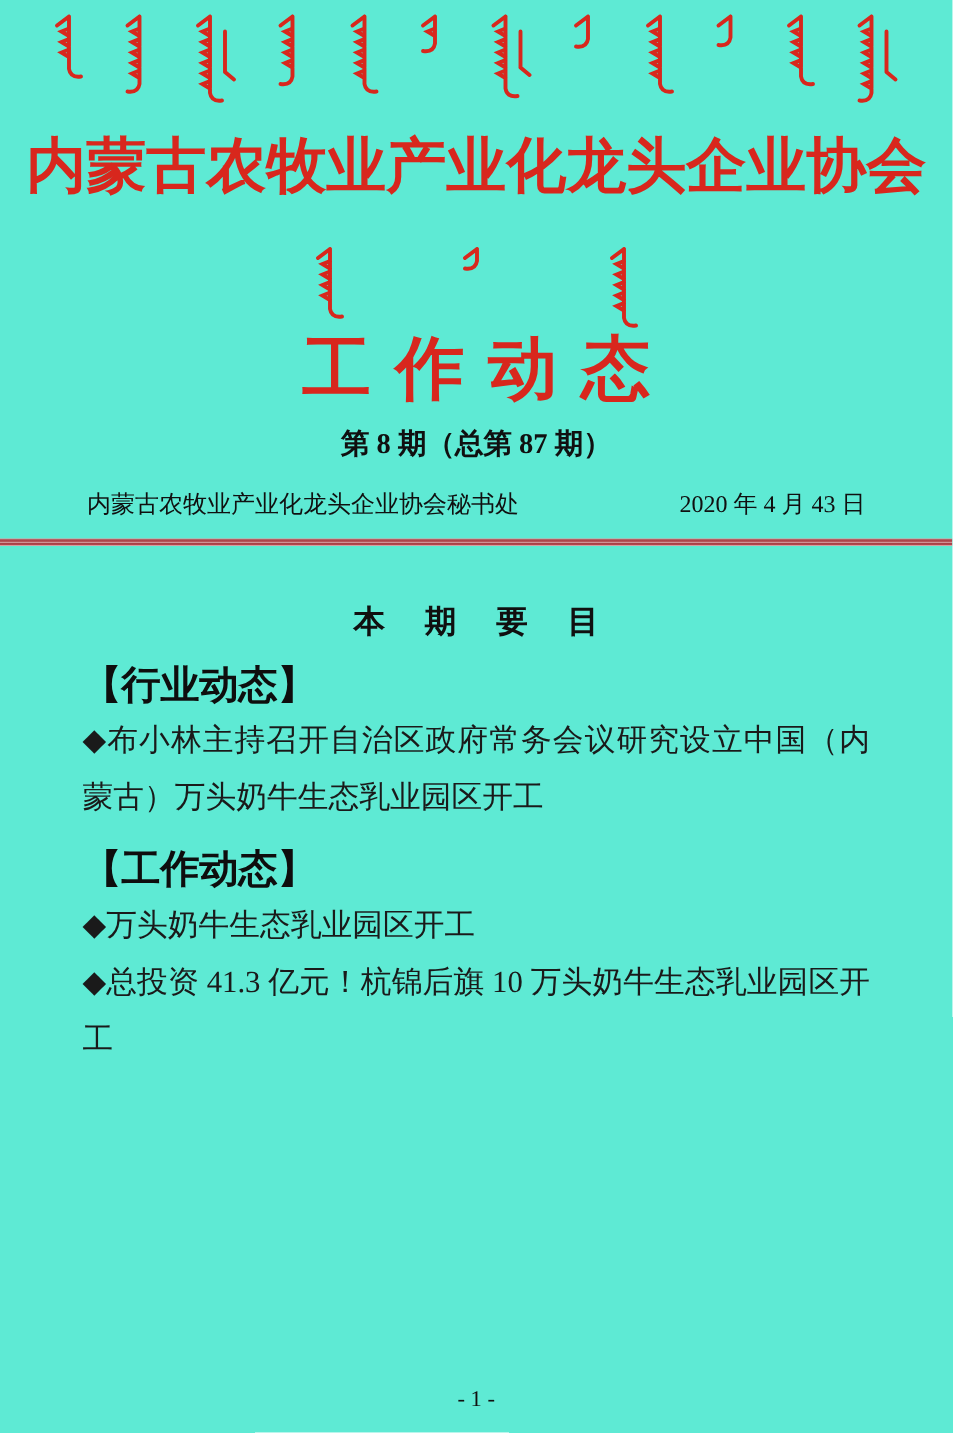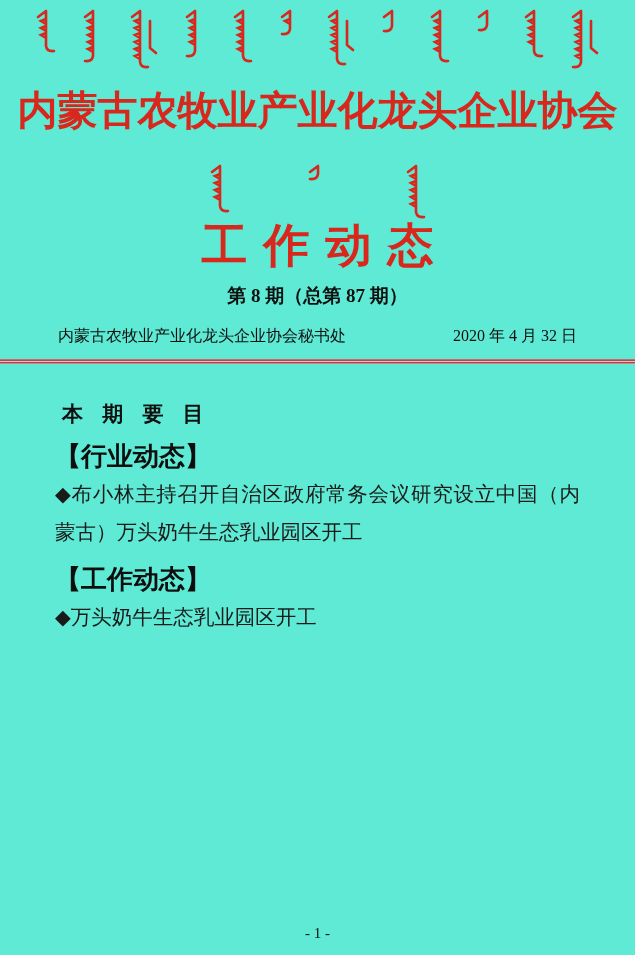--- a/index.html
+++ b/index.html
@@ -57,26 +57,27 @@
     margin-top:12px;
     height:5px;
     width:100%;
     background:linear-gradient(to bottom,
       #d99a9e 0px, #a83e45 1px, #b5555b 2px,
       #e5bfc1 2.5px, #a83e45 3px, #b0474e 4px, #e8cccd 5px);
   }
   .toc{padding:0 55px;}
   .toc-heading{
     margin-top:36px;
+    text-align:center;
     font-size:21px;
     font-weight:bold;
     letter-spacing:7px;
     text-indent:7px;
     color:#101010;
-    font-family:Liberation Serif, serif;
+    font-family:Liberation Mono, monospace;
   }
   .toc-label{
     margin-top:9px;
     font-size:26px;
     font-weight:bold;
     line-height:38px;
     color:#0e0e0e;
     font-family:"Liberation Sans","DejaVu Sans",sans-serif;
   }
   .toc-item{
@@ -152,30 +153,31 @@
         <path d="M3,8 L11,2 M11,2 L11,48 M11,10 l-5,2 l5,3 M11,17 l-5,2 l5,3 M11,24 l-5,2 l5,3 M11,31 l-5,2 l5,3 M11,38 l-5,2 l5,3 M11,48 q1,6 8,5" fill="none" stroke="#d8271d" stroke-width="2.6" stroke-linecap="round"></path>
       </svg>
     </div>
 
   <h2 class="bulletin-title" style="color: rgb(216, 39, 29);">工作动态</h2>
 
   <div class="issue-line">第 8 期（总第 87 期）</div>
 
   <div class="pub-row">
     <span>内蒙古农牧业产业化龙头企业协会秘书处</span>
-    <span>2020 年 4 月 32 日</span>
+    <span>2020 年 4 月 43 日</span>
   </div>
 
   <div class="red-rule"></div>
 
   <div class="toc">
     <div class="toc-heading">本 期 要 目</div>
     <div id="toc-body">
         <div class="toc-label">【行业动态】</div>
         <p class="toc-item">◆布小林主持召开自治区政府常务会议研究设立中国（内蒙古）万头奶牛生态乳业园区开工</p>
         <div class="toc-label">【工作动态】</div>
         <p class="toc-item">◆万头奶牛生态乳业园区开工</p>
+        <p class="toc-item">◆总投资 41.3 亿元！杭锦后旗 10 万头奶牛生态乳业园区开工</p>
       </div>
   </div>
 
   <div class="footer">- 1 -</div>
 
 </div>
 
 </body></html>

